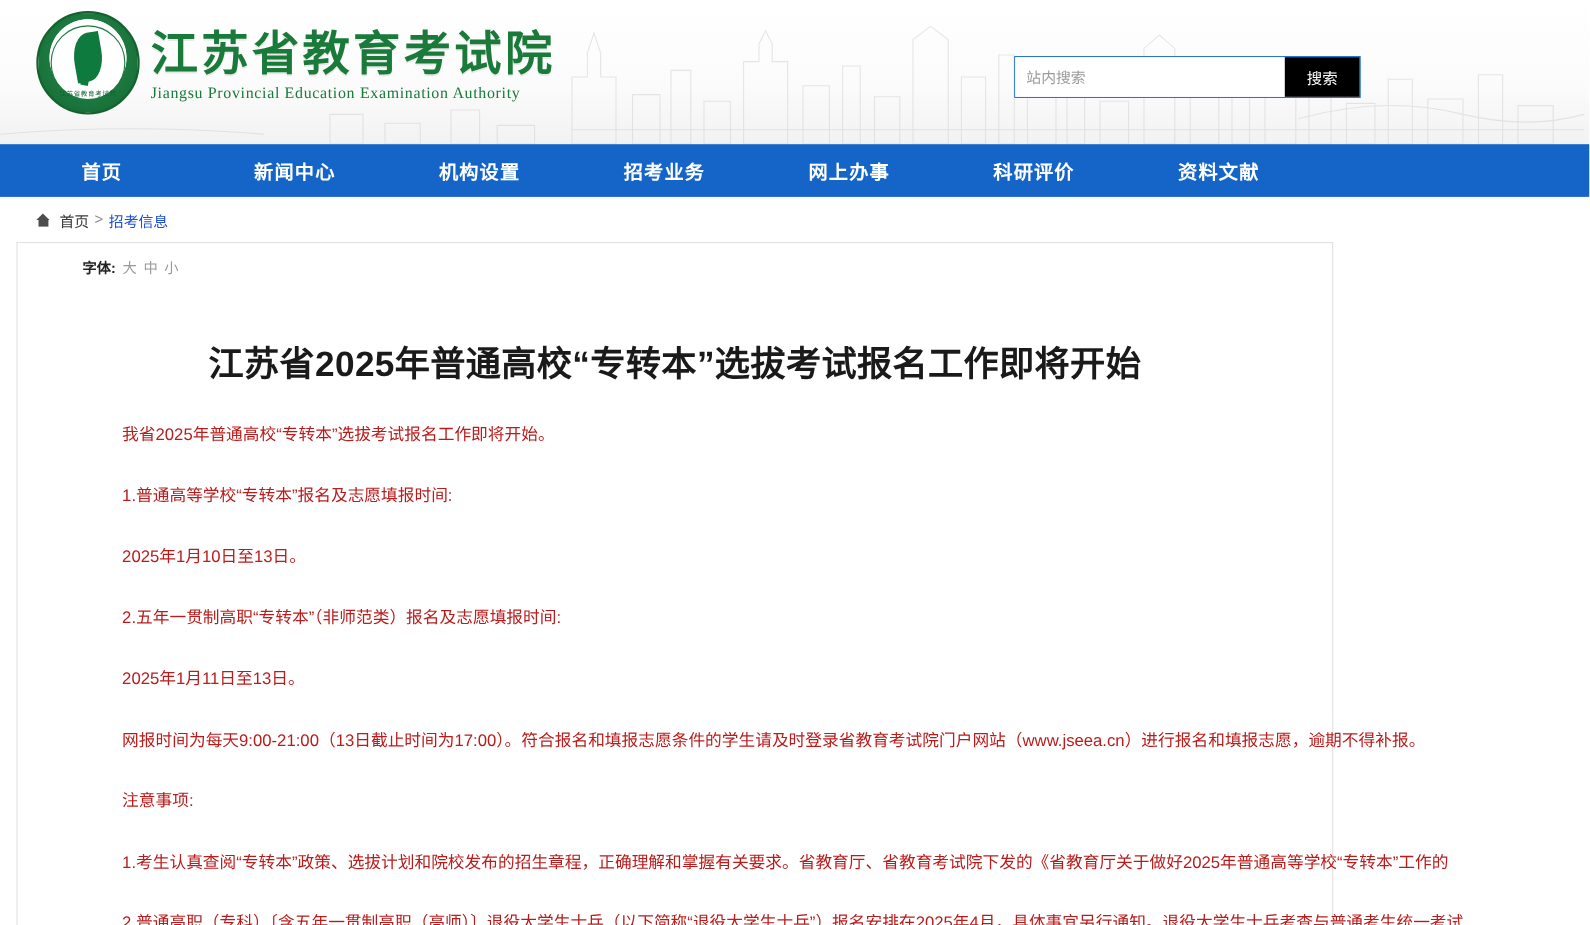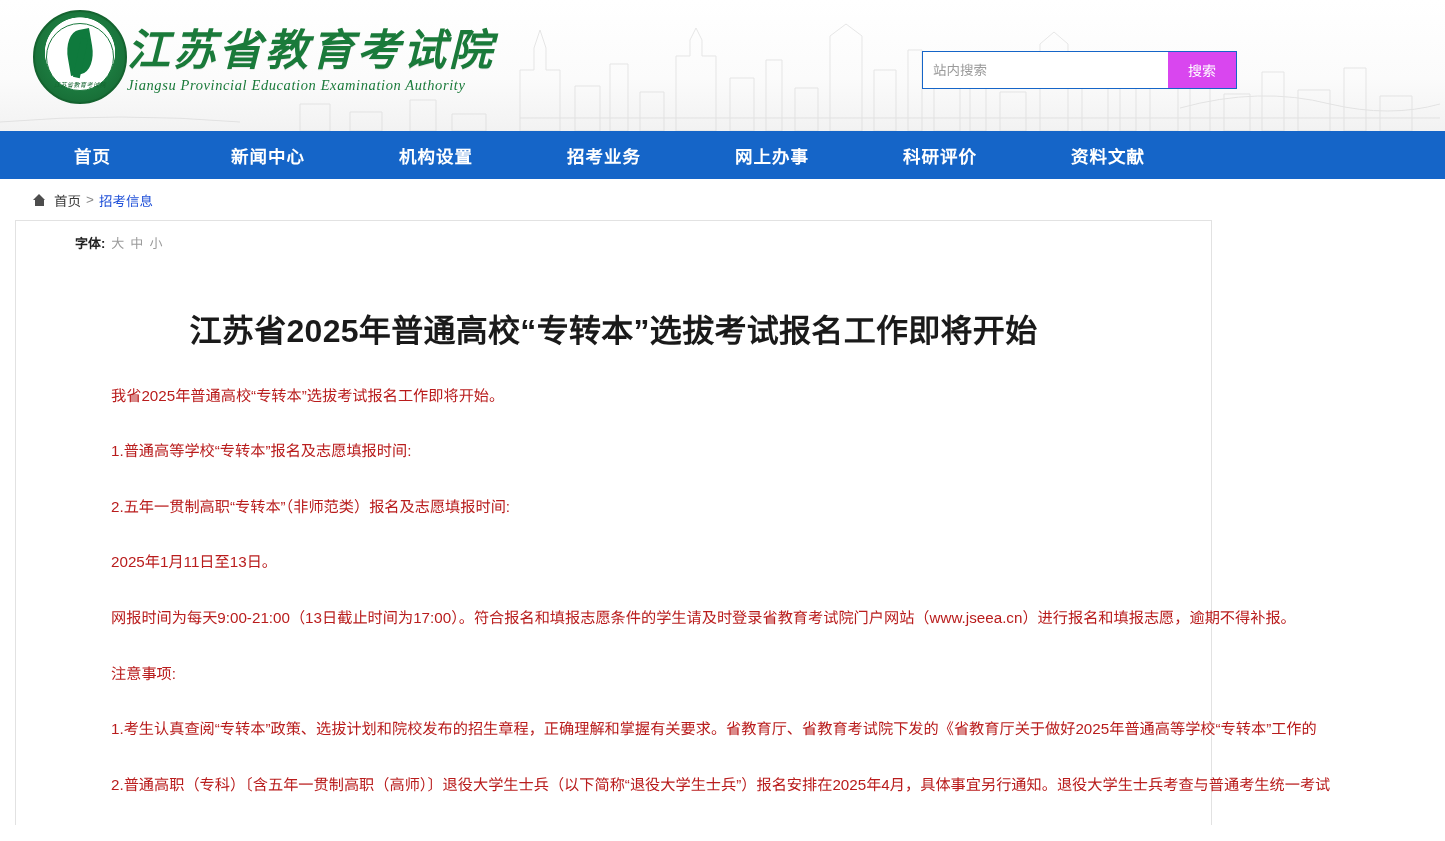--- a/index.html
+++ b/index.html
@@ -27,22 +27,21 @@
     left: 0; top: 0;
     width: 1445px; height: 131px;
     opacity: 0.5;
   }
   .logo-wrap {
     position: absolute;
     left: 33px;
     top: 10px;
     display: flex;
     align-items: center;
-    gap: 0;
-    font-style: italic;
+    gap: 10px;
   }
   .emblem {
     width: 94px; height: 94px;
     border-radius: 50%;
     background: radial-gradient(circle at 50% 45%, #ffffff 0%, #ffffff 52%, #1c7a3f 53%, #14632f 100%);
     border: 2px solid #14632f;
     position: relative;
     flex: none;
   }
   .emblem .inner {
@@ -115,21 +114,21 @@
     padding: 0 10px;
     font-size: 13.5px;
     color: #333;
     background: #ffffff;
     font-family: "Liberation Sans", sans-serif;
   }
   .search-input::placeholder { color: #9b9b9b; }
   .search-btn {
     width: 68px;
     border: none;
-    background: #d946ef;
+    background: #000000;
     color: #ffffff;
     font-size: 14px;
     cursor: pointer;
     font-family: Liberation Sans, sans-serif;
   }
 
   
   .nav {
     width: 1445px;
     height: 48px;
@@ -314,20 +313,21 @@
     <span class="fs-opt">大</span>
     <span class="fs-opt">中</span>
     <span class="fs-opt">小</span>
   </div>
 
   <h1 class="article-title">江苏省2025年普通高校“专转本”选拔考试报名工作即将开始</h1>
 
   <div class="article-body">
     <p>我省2025年普通高校“专转本”选拔考试报名工作即将开始。</p>
     <p>1.普通高等学校“专转本”报名及志愿填报时间:</p>
+    <p>2025年1月10日至13日。</p>
     <p>2.五年一贯制高职“专转本”（非师范类）报名及志愿填报时间:</p>
     <p>2025年1月11日至13日。</p>
     <p>网报时间为每天9:00-21:00（13日截止时间为17:00）。符合报名和填报志愿条件的学生请及时登录省教育考试院门户网站（www.jseea.cn）进行报名和填报志愿，逾期不得补报。</p>
     <p>注意事项:</p>
     <p>1.考生认真查阅“专转本”政策、选拔计划和院校发布的招生章程，正确理解和掌握有关要求。省教育厅、省教育考试院下发的《省教育厅关于做好2025年普通高等学校“专转本”工作的</p>
     <p>2.普通高职（专科）〔含五年一贯制高职（高师）〕退役大学生士兵（以下简称“退役大学生士兵”）报名安排在2025年4月，具体事宜另行通知。退役大学生士兵考查与普通考生统一考试</p>
 
   </div>
 </div>
 

